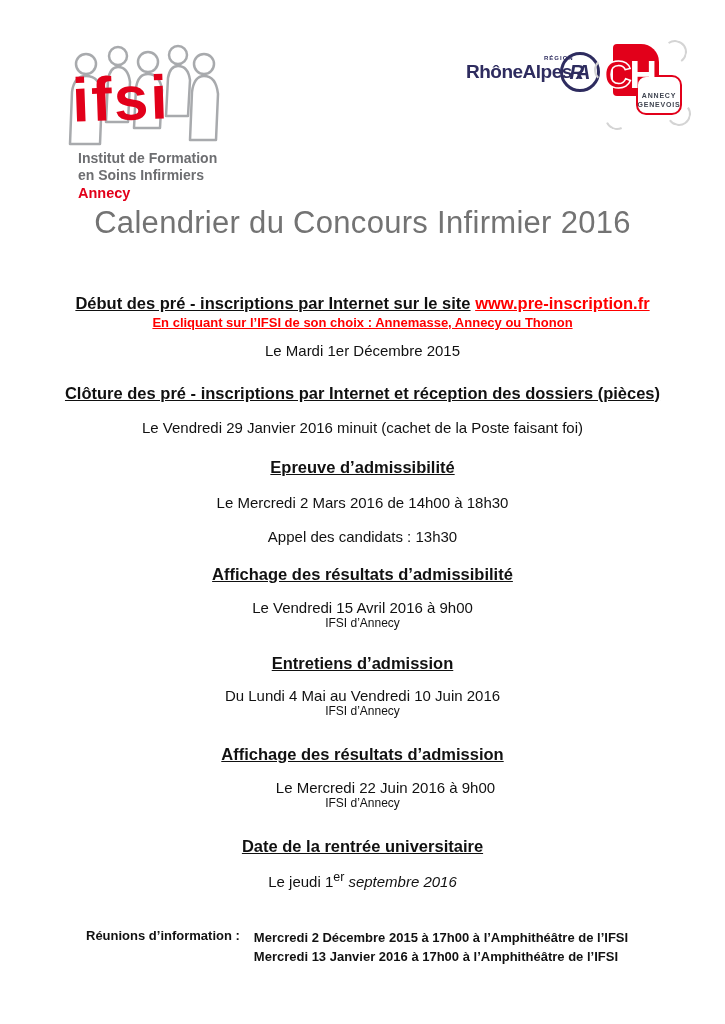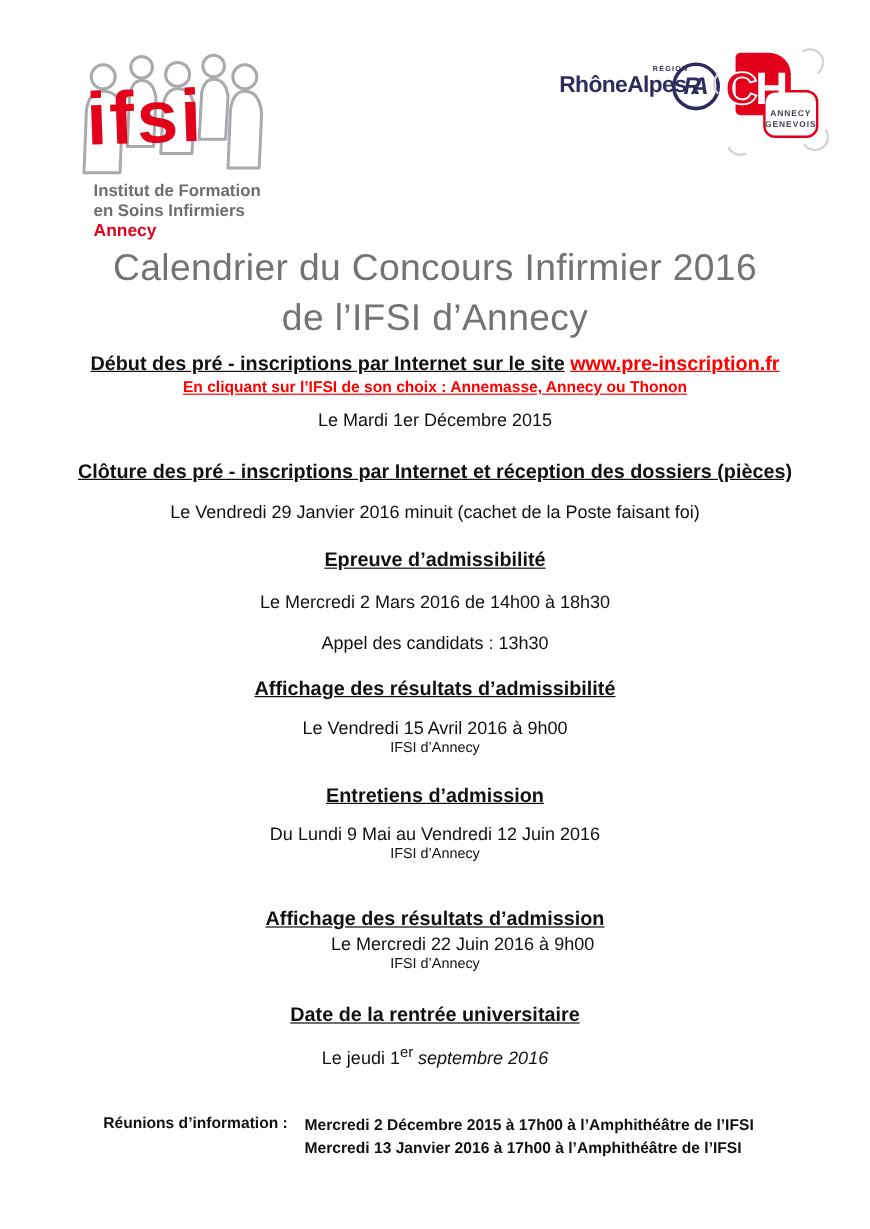--- a/index.html
+++ b/index.html
@@ -91,21 +91,21 @@
   .t-date2  { top: 419px; }
   .t-head3  { top: 458px; }
   .t-date3  { top: 494px; }
   .t-note3  { top: 528px; }
   .t-head4  { top: 565px; }
   .t-date4  { top: 599px; }
   .t-loc4   { top: 616px; }
   .t-head5  { top: 654px; }
   .t-date5  { top: 687px; }
   .t-loc5   { top: 704px; }
-  .t-head6  { top: 745px; margin-top: 12px; }
+  .t-head6  { top: 745px; }
   .t-date6  { top: 779px; margin-left: 46px; }
   .t-loc6   { top: 796px; }
   .t-head7  { top: 837px; }
   .t-date7  { top: 870px; }
 
   
   .footer {
     position: absolute; left: 66px; top: 928px;
     display: flex; gap: 14px; align-items: flex-start;
     font-size: 13px; font-weight: bold;
@@ -157,39 +157,38 @@
     <div class="arc arc-br"></div>
     <div class="ch-red-box"></div>
     <div class="ch-letters"><span class="ch-c">C</span><span class="ch-h">H</span></div>
     <div class="ch-badge">
       <span>ANNECY</span>
       <span>GENEVOIS</span>
     </div>
   </div>
 
   <div class="line title-line t-title1">Calendrier du Concours Infirmier 2016</div>
-  <div class="line title-line t-title2">de l’IFSI d’Annecy</div>
 
   <div class="line subheading t-sub1">En cliquant sur l’IFSI de son choix : Annemasse, Annecy ou Thonon</div>
   <div class="line heading t-head1"><span class="u">Début des pré - inscriptions par Internet sur le site</span> <span class="u link-red">www.pre-inscription.fr</span></div>
   <div class="line bodyline t-date1">Le Mardi 1er Décembre 2015</div>
 
   <div class="line heading t-head2"><span class="u">Clôture des pré - inscriptions par Internet et réception des dossiers (pièces)</span></div>
   <div class="line bodyline t-date2">Le Vendredi 29 Janvier 2016 minuit (cachet de la Poste faisant foi)</div>
 
   <div class="line heading t-head3"><span class="u">Epreuve d’admissibilité</span></div>
   <div class="line bodyline t-date3">Le Mercredi 2 Mars 2016 de 14h00 à 18h30</div>
   <div class="line bodyline t-note3">Appel des candidats : 13h30</div>
 
   <div class="line heading t-head4"><span class="u">Affichage des résultats d’admissibilité</span></div>
   <div class="line bodyline t-date4">Le Vendredi 15 Avril 2016 à 9h00</div>
   <div class="line smallline t-loc4">IFSI d’Annecy</div>
 
   <div class="line heading t-head5"><span class="u">Entretiens d’admission</span></div>
-  <div class="line bodyline t-date5">Du Lundi 9 Mai au Vendredi 12 Juin 2016</div>
+  <div class="line bodyline t-date5">Du Lundi 4 Mai au Vendredi 10 Juin 2016</div>
   <div class="line smallline t-loc5">IFSI d’Annecy</div>
 
   <div class="line heading t-head6"><span class="u">Affichage des résultats d’admission</span></div>
   <div class="line bodyline t-date6">Le Mercredi 22 Juin 2016 à 9h00</div>
   <div class="line smallline t-loc6">IFSI d’Annecy</div>
 
   <div class="line heading t-head7"><span class="u">Date de la rentrée universitaire</span></div>
   <div class="line bodyline t-date7"><span>Le jeudi 1</span><sup>er</sup><span class="sup-suffix">septembre 2016</span></div>
 
   <div class="footer">

